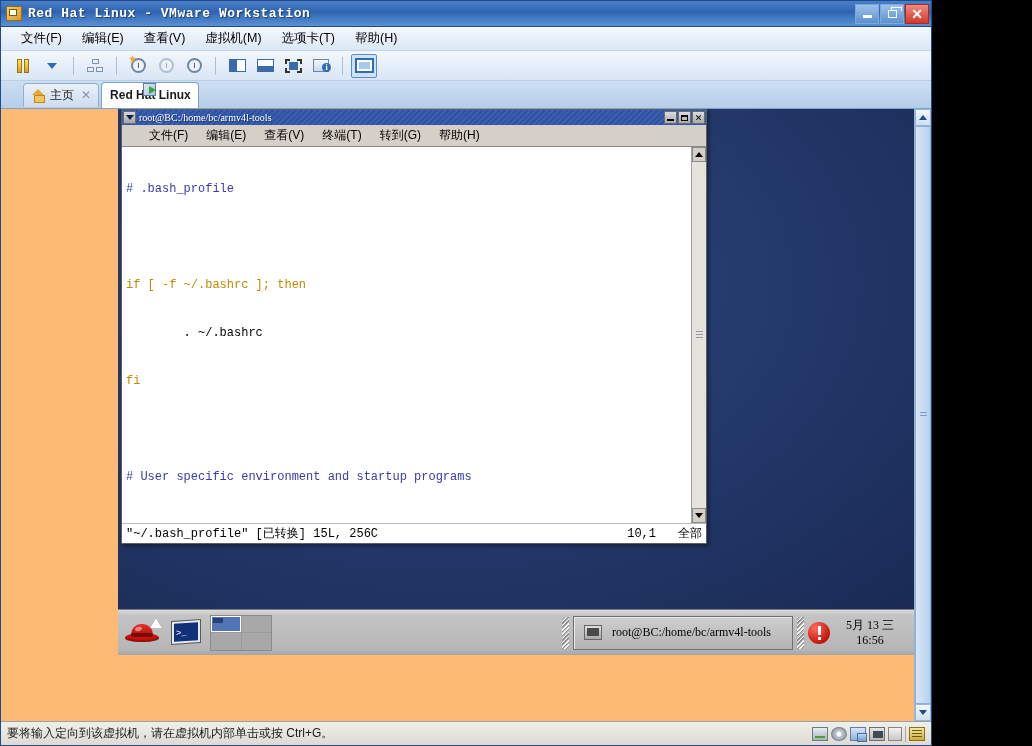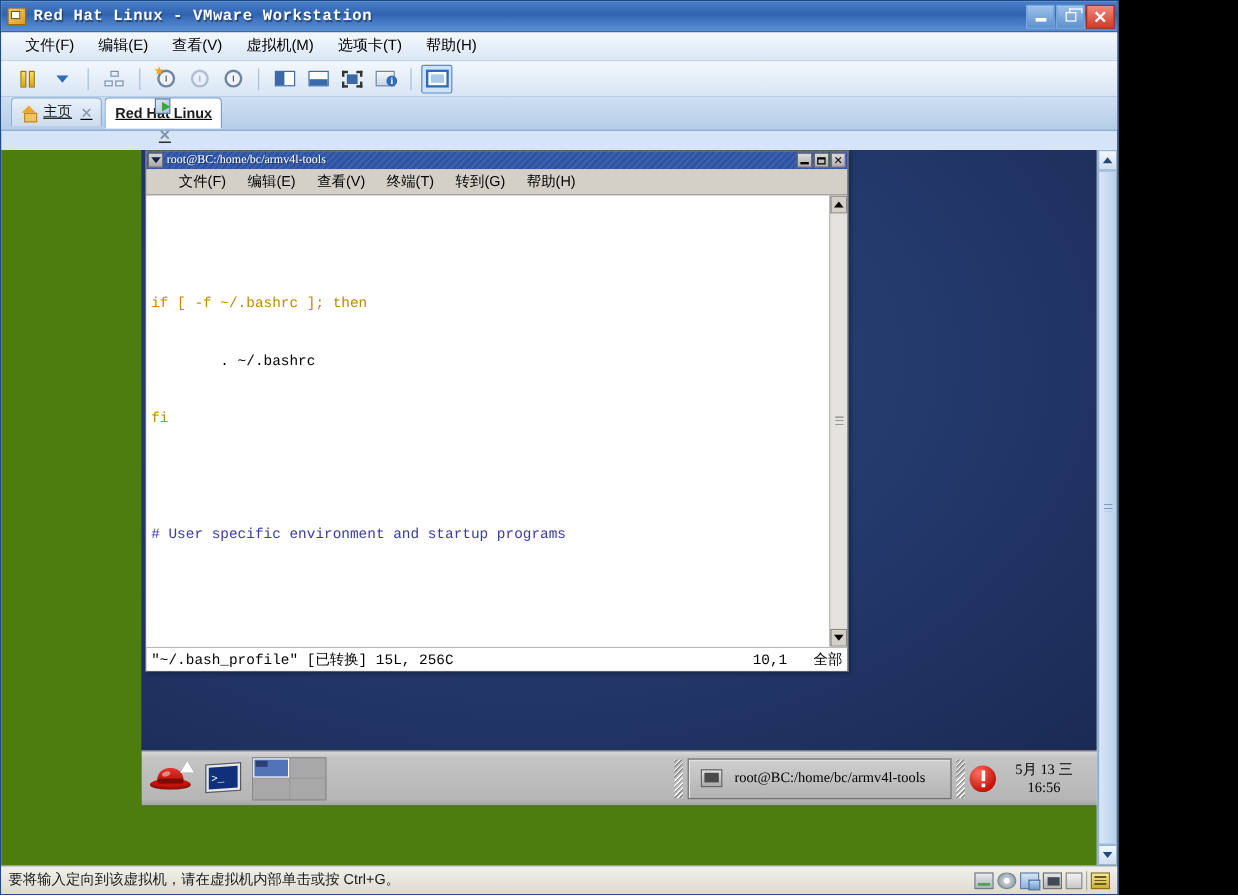--- a/index.html
+++ b/index.html
@@ -105,23 +105,22 @@
   .ic-info{width:16px;height:13px;border:1px solid #6f86a3;background:linear-gradient(to bottom,#f4f7fb,#c9d7e8);position:relative;}
   .ic-info::after{content:"i";position:absolute;left:8px;top:3px;width:9px;height:9px;border-radius:50%;background:#2f6cb5;color:#fff;font-size:8px;line-height:9px;text-align:center;font-weight:bold;font-family:"Liberation Serif",serif;}
   .tb-btn.pressed{background:#cfe2f8;border-color:#5b8cc4;}
   .ic-full{width:19px;height:15px;border:2px solid #2f6cb5;background:#fff;position:relative;}
   .ic-full::after{content:"";position:absolute;left:2px;top:2px;right:2px;bottom:2px;background:#a9c9ea;}
 
   
   #tabstrip {
     height: 28px; flex: 0 0 28px;
     background: linear-gradient(to bottom,#cddff2,#b6cde8);
-    display:flex; align-items:flex-start; padding-left:8px; gap:2px;
+    display:flex; align-items:center; padding-left:22px; gap:2px;
     border-bottom: 1px solid #7ca2cd;
-    text-decoration: underline;
   }
   .tab {
     height: 24px; display:flex; align-items:center; gap:5px;
     padding: 0 7px 0 8px;
     border:1px solid #8fb0d4; border-bottom:none;
     border-radius: 4px 4px 0 0;
     font-size: 12px; color:#1a1a1a; cursor:pointer;
     background: linear-gradient(to bottom,#eaf1fa,#cddcee);
   }
   .tab.active {
@@ -130,21 +129,21 @@
   .tab .tab-close { color:#8295a8; font-size:12px; margin-left:2px; }
   .ic-home{width:13px;height:12px;position:relative;}
   .ic-home::before{content:"";position:absolute;left:0;top:0;border-left:6.5px solid transparent;border-right:6.5px solid transparent;border-bottom:6px solid #e9a72c;}
   .ic-home::after{content:"";position:absolute;left:2px;top:6px;width:9px;height:6px;background:#f2c362;border:1px solid #c08a1b;}
   .ic-vm{width:14px;height:12px;position:relative;}
   .ic-vm::before{content:"";position:absolute;left:0;top:0;width:11px;height:11px;background:linear-gradient(135deg,#dfe9f5,#aac3e0);border:1px solid #5d7ea6;}
   .ic-vm::after{content:"";position:absolute;left:6px;top:3px;border-left:7px solid #36a83a;border-top:4px solid transparent;border-bottom:4px solid transparent;}
 
   
   #console-area {
-    flex: 1; position: relative; background:#4d7c0f; overflow:hidden;margin-top:16px;
+    flex: 1; position: relative; background:#fdba74; overflow:hidden;
   }
   
   #console-scroll {
     position:absolute; right:0; top:0; bottom:0; width:17px;
     background:#e8eff8; border-left:1px solid #9ab4d4;
     display:flex; flex-direction:column;
   }
   .sb-arrow{height:17px;background:linear-gradient(to bottom,#f2f7fd,#cfe0f3);border:1px solid #9ab4d4;display:flex;align-items:center;justify-content:center;cursor:pointer;}
   .sb-arrow .g{width:0;height:0;border-left:4px solid transparent;border-right:4px solid transparent;}
   .sb-arrow.up .g{border-bottom:5px solid #234a7d;}
@@ -412,20 +411,21 @@
           <div class="tm">文件(F)</div>
           <div class="tm">编辑(E)</div>
           <div class="tm">查看(V)</div>
           <div class="tm">终端(T)</div>
           <div class="tm">转到(G)</div>
           <div class="tm">帮助(H)</div>
         </div>
 
         <div id="term-body">
           <div id="term-text">
+            <div class="ln"><span class="c-comment"># .bash_profile</span></div>
             <div class="ln">&nbsp;</div>
             <div class="ln"><span class="c-stmt">if [ -f ~/.bashrc ]; then</span></div>
             <div class="ln"><span class="c-plain">        . ~/.bashrc</span></div>
             <div class="ln"><span class="c-stmt">fi</span></div>
             <div class="ln">&nbsp;</div>
             <div class="ln"><span class="c-comment"># User specific environment and startup programs</span></div>
             
             
             
             

